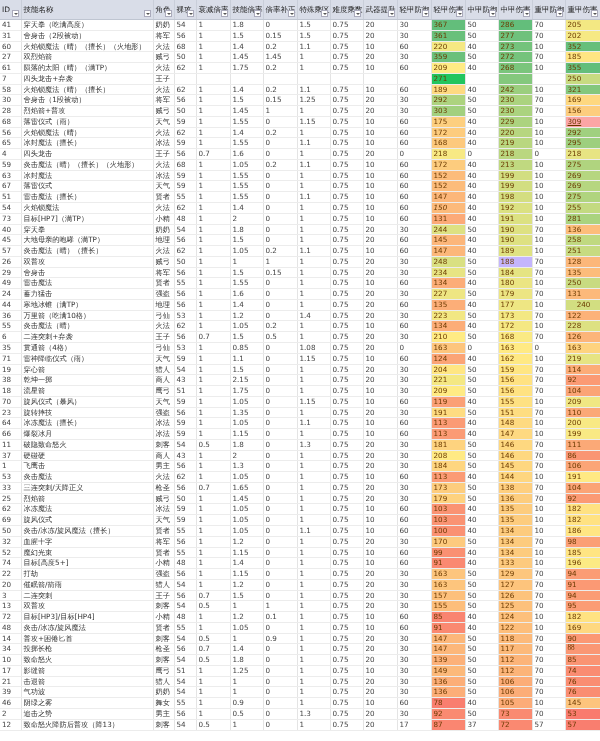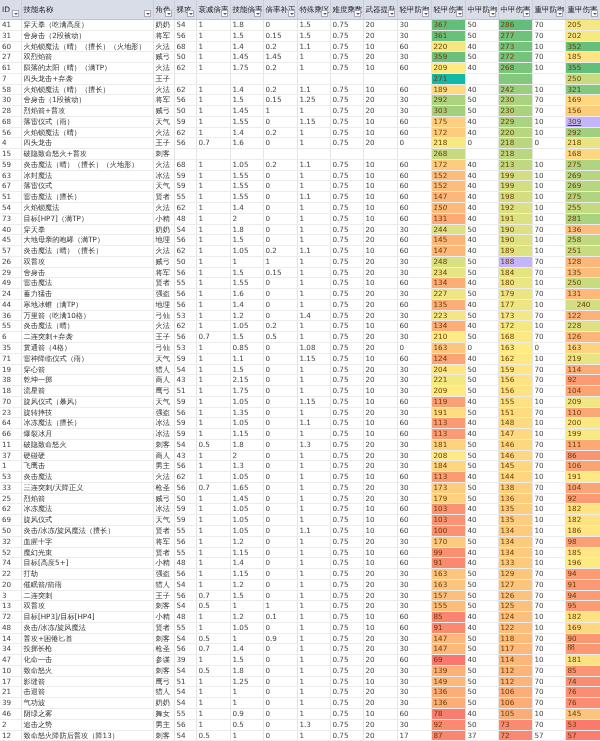--- a/index.html
+++ b/index.html
@@ -168,21 +168,21 @@
           <td>四头龙击+弃袭</td>
           <td>王子</td>
           <td class="num"></td>
           <td class="num"></td>
           <td class="num"></td>
           <td class="num"></td>
           <td class="num"></td>
           <td class="num"></td>
           <td class="num"></td>
           <td class="num"></td>
-          <td class="num sev" style="background: #14b8a6; margin-top: 32px;">271</td>
+          <td class="num sev" style="background: #22c55e; margin-top: 32px;">271</td>
           <td class="num"></td>
           <td class="num sev" style="background: rgb(132, 200, 125); padding-left: 33px;">260</td>
           <td class="num"></td>
           <td class="num sev" style="background: rgb(200, 219, 129);">250</td>
         </tr>
         <tr>
           <td class="num">58</td>
           <td>火焰锁魔法（晴）（擅长）</td>
           <td>火法</td>
           <td class="num">62</td>
@@ -244,75 +244,75 @@
           <td class="num">1.55</td>
           <td class="num">0</td>
           <td class="num">1.15</td>
           <td class="num">0.75</td>
           <td class="num">10</td>
           <td class="num">60</td>
           <td class="num sev" style="background: rgb(253, 207, 127); margin-top: 12px;">175</td>
           <td class="num">40</td>
           <td class="num sev" style="background: rgb(172, 211, 127);">229</td>
           <td class="num">10</td>
-          <td class="num sev" style="background: #c4b5fd; text-decoration: underline;">309</td>
+          <td class="num sev" style="background: #fca5a5; text-decoration: underline;">309</td>
         </tr>
         <tr>
           <td class="num">56</td>
           <td>火焰锁魔法（晴）</td>
           <td>火法</td>
           <td class="num">62</td>
           <td class="num">1</td>
           <td class="num">1.4</td>
           <td class="num">0.2</td>
           <td class="num">1</td>
           <td class="num">0.75</td>
           <td class="num">10</td>
           <td class="num">60</td>
           <td class="num sev" style="background: rgb(253, 204, 126);">172</td>
           <td class="num">40</td>
           <td class="num sev" style="background: rgb(183, 214, 128);">220</td>
           <td class="num">10</td>
           <td class="num sev" style="background: rgb(160, 208, 127);">292</td>
         </tr>
         <tr>
+          <td class="num">65</td>
+          <td>冰封魔法（擅长）</td>
+          <td>冰法</td>
+          <td class="num">59</td>
+          <td class="num">1</td>
+          <td class="num">1.55</td>
+          <td class="num">0</td>
+          <td class="num">1.1</td>
+          <td class="num">0.75</td>
+          <td class="num">10</td>
+          <td class="num">60</td>
+          <td class="num sev" style="background: rgb(253, 201, 125);">168</td>
+          <td class="num">40</td>
+          <td class="num sev" style="background: rgb(185, 215, 128);">219</td>
+          <td class="num">10</td>
+          <td class="num sev" style="background: rgb(157, 207, 126);">295</td>
+        </tr>
+        <tr>
           <td class="num">4</td>
           <td>四头龙击</td>
           <td>王子</td>
           <td class="num">56</td>
           <td class="num">0.7</td>
           <td class="num">1.6</td>
           <td class="num">0</td>
           <td class="num">1</td>
           <td class="num">0.75</td>
           <td class="num">20</td>
           <td class="num">0</td>
           <td class="num sev" style="background: rgb(247, 233, 132);">218</td>
           <td class="num">0</td>
           <td class="num sev" style="background: rgb(186, 215, 128);">218</td>
           <td class="num">0</td>
           <td class="num sev" style="background: rgb(231, 228, 131);">218</td>
-        </tr>
-        <tr>
-          <td class="num">15</td>
-          <td>破隐致命怒火+普攻</td>
-          <td>刺客</td>
-          <td class="num"></td>
-          <td class="num"></td>
-          <td class="num"></td>
-          <td class="num"></td>
-          <td class="num"></td>
-          <td class="num"></td>
-          <td class="num"></td>
-          <td class="num"></td>
-          <td class="num sev" style="background: rgb(197, 218, 129);">268</td>
-          <td class="num"></td>
-          <td class="num sev" style="background: rgb(186, 215, 128);">218</td>
-          <td class="num"></td>
-          <td class="num sev" style="background: rgb(254, 215, 128);">168</td>
         </tr>
         <tr>
           <td class="num">59</td>
           <td>炎击魔法（晴）（擅长）（火地形）</td>
           <td>火法</td>
           <td class="num">68</td>
           <td class="num">1</td>
           <td class="num">1.05</td>
           <td class="num">0.2</td>
           <td class="num">1.1</td>
@@ -1129,38 +1129,20 @@
           <td class="num">0.75</td>
           <td class="num">20</td>
           <td class="num">30</td>
           <td class="num sev" style="background: rgb(252, 183, 122);">147</td>
           <td class="num">50</td>
           <td class="num sev" style="background: rgb(252, 185, 122);">117</td>
           <td class="num">70</td>
           <td class="num sev" style="background: rgb(250, 151, 116); font-family: Liberation Serif, serif;">88</td>
         </tr>
         <tr>
-          <td class="num">47</td>
-          <td>化命一击</td>
-          <td>参谋</td>
-          <td class="num">39</td>
-          <td class="num">1</td>
-          <td class="num">1.5</td>
-          <td class="num">0</td>
-          <td class="num">1</td>
-          <td class="num">0.75</td>
-          <td class="num">20</td>
-          <td class="num">60</td>
-          <td class="num sev" style="background: rgb(249, 119, 110);">69</td>
-          <td class="num">40</td>
-          <td class="num sev" style="background: rgb(252, 182, 122);">114</td>
-          <td class="num">10</td>
-          <td class="num sev" style="background: rgb(254, 225, 130);">181</td>
-        </tr>
-        <tr>
           <td class="num">10</td>
           <td>致命怒火</td>
           <td>刺客</td>
           <td class="num">54</td>
           <td class="num">0.5</td>
           <td class="num">1.8</td>
           <td class="num">0</td>
           <td class="num">1</td>
           <td class="num">0.75</td>
           <td class="num">20</td>

